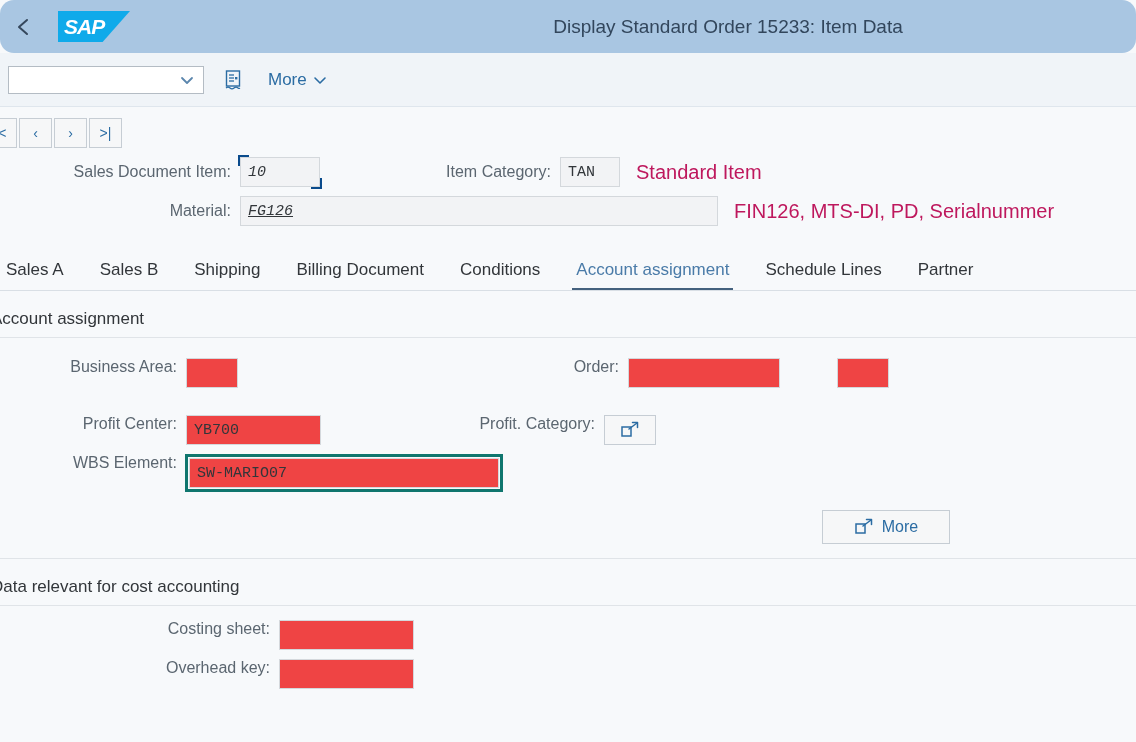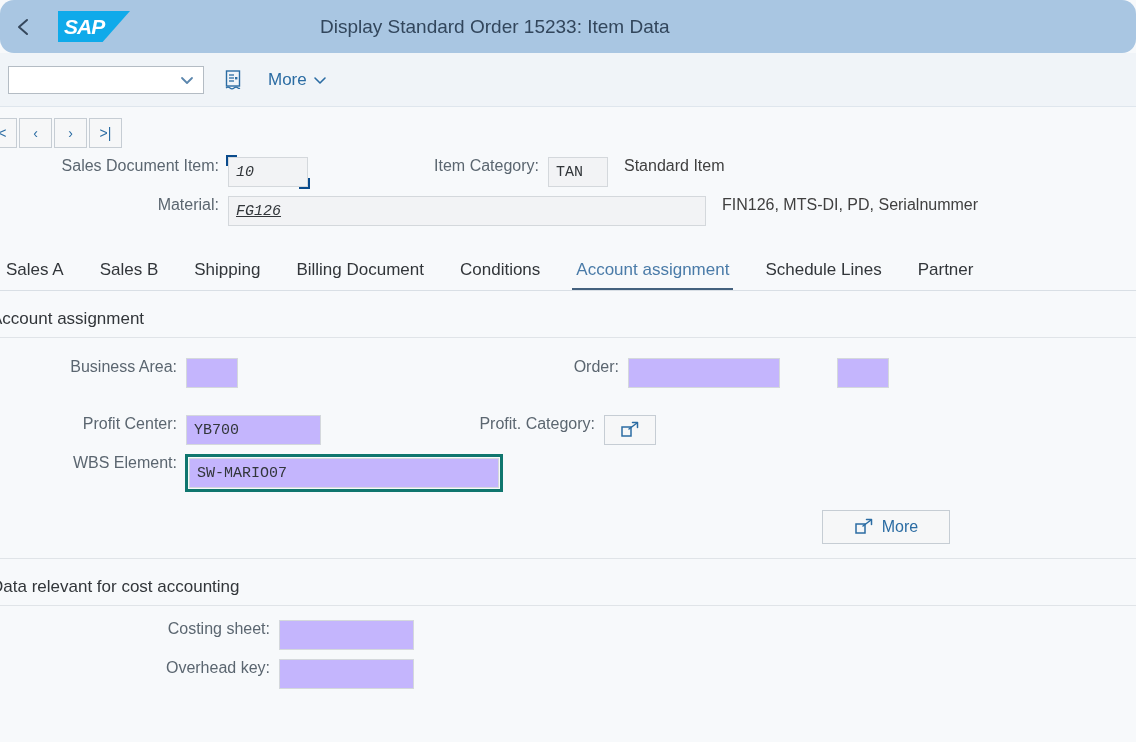--- a/index.html
+++ b/index.html
@@ -56,21 +56,21 @@
     font-size: 21px;
     font-weight: bold;
     font-style: italic;
     letter-spacing: -1px;
     font-family: "Liberation Sans", sans-serif;
   }
 
   .shell-title {
     position: absolute;
     left: 0; right: 0;
-    text-align: left;
+    text-align: center;
     font-size: 19px;
     color: #32465c;
     pointer-events: none;
     padding-left: 320px;
   }
 
   
   .toolbar {
     height: 54px;
     background: #f0f4f8;
@@ -134,21 +134,23 @@
     cursor: pointer;
     font-family: "Liberation Sans", sans-serif;
   }
 
   
   .hdr-form {
     padding: 6px 0 12px 0;
   }
   .hdr-row {
     display: flex;
+    align-items: center;
     margin-bottom: 9px;
+    margin-left: 12px;
   }
   .hdr-label {
     font-size: 16px;
     color: #5b6670;
     text-align: right;
     padding-right: 9px;
   }
   .lbl-w1 { width: 228px; }
 
   .fld {
@@ -176,22 +178,22 @@
     border-style: solid;
   }
   .fld-focus::before { top: -3px; left: -3px; border-width: 2px 0 0 2px; }
   .fld-focus::after  { bottom: -3px; right: -3px; border-width: 0 2px 2px 0; }
 
   .w-item { width: 80px; font-style: italic; }
   .w-mat  { width: 478px; }
   .w-cat  { width: 60px; }
 
   .desc {
-    font-size: 16px;
-    color: #404040;
+    font-size: 20px;
+    color: #be185d;
     margin-left: 16px;
   }
 
   .matlink {
     text-decoration: underline;
     color: #32363a;
     font-style: italic;
   }
 
   
@@ -248,21 +250,21 @@
     font-size: 16px;
     color: #5b6670;
     text-align: right;
     padding-right: 9px;
   }
   .lw-acct { width: 186px; }
   .lw-cost { width: 279px; }
   .lw-right { width: 150px; text-align: right; padding-right: 9px; }
 
   .fbox {
-    background: #c4b5fd;
+    background: #ef4444;
     border: 1px solid #d4d8dc;
     height: 30px;
     display: flex;
     align-items: center;
     padding: 0 7px;
     font-family: "Liberation Mono", monospace;
     font-size: 15px;
     color: #32363a;
   }
   .w-sm { width: 52px; }

